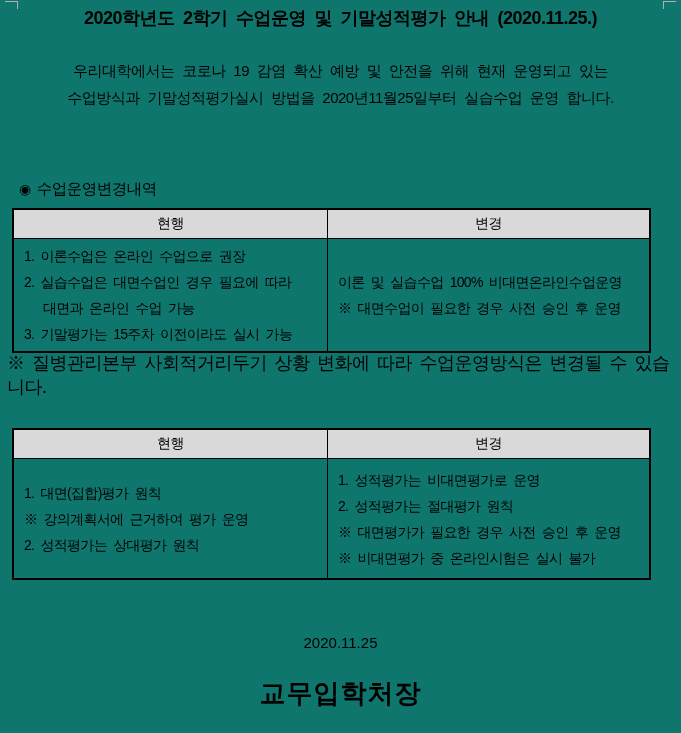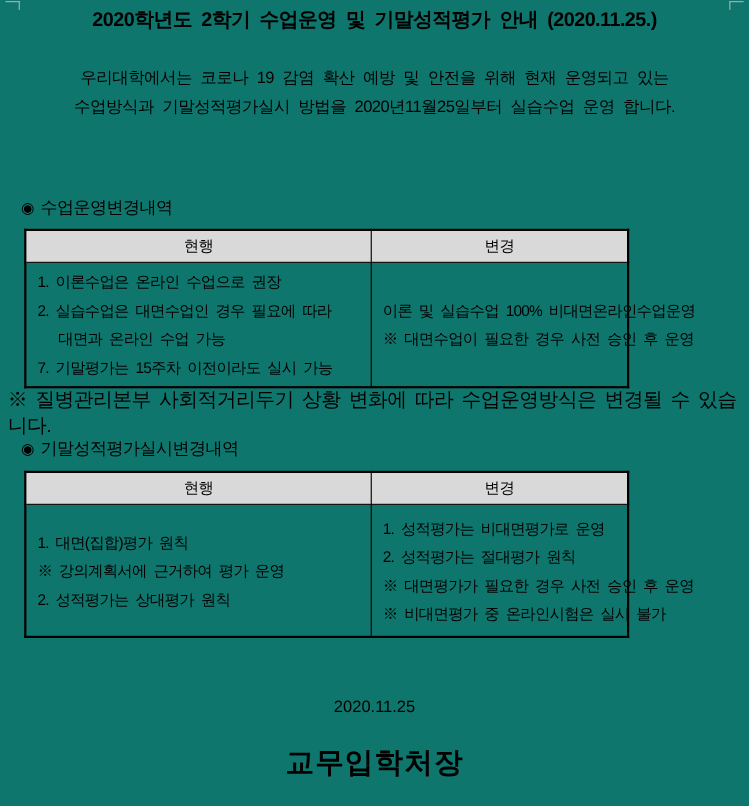--- a/index.html
+++ b/index.html
@@ -62,22 +62,22 @@
     letter-spacing: -0.5px;
   }
   .section-heading .bullet {
     margin-right: 6px;
     font-size: 14px;
   }
   .sh1 { top: 159px; margin-top: 20px; }
   .sh2 { top: 398px; }
   .tbl {
     position: absolute;
-    left: 22px;
-    width: 550px;
+    left: 12px;
+    width: 639px;
     border-collapse: collapse;
     table-layout: fixed;
     border: 2px solid var(--border-color, #000000);
   }
   .t1 { top: 208px; }
   .t2 { top: 428px; }
   .tbl th, .tbl td {
     border: 1px solid var(--border-color, #000000);
   }
   .tbl th {
@@ -155,35 +155,32 @@
         <th class="col-l">현행</th>
         <th>변경</th>
       </tr>
     </thead>
     <tbody>
       <tr>
         <td>
           <div class="cell-line">1. 이론수업은 온라인 수업으로 권장</div>
           <div class="cell-line">2. 실습수업은 대면수업인 경우 필요에 따라</div>
           <div class="cell-line indent">대면과 온라인 수업 가능</div>
-          <div class="cell-line">7. 기말평가는 15주차 이전이라도 실시 가능</div>
+          <div class="cell-line">3. 기말평가는 15주차 이전이라도 실시 가능</div>
         </td>
         <td>
           <div class="cell-line">이론 및 실습수업 100% 비대면온라인수업운영</div>
           <div class="cell-line">※ 대면수업이 필요한 경우 사전 승인 후 운영</div>
         </td>
       </tr>
     </tbody>
   </table>
 
   <div class="note">※ 질병관리본부 사회적거리두기 상황 변화에 따라 수업운영방식은 변경될 수 있습니다.</div>
 
-  <div class="section-heading sh2">
-    <span class="bullet">◉</span><span>기말성적평가실시변경내역</span>
-  </div>
 
   <table class="tbl t2">
     <thead>
       <tr>
         <th class="col-l">현행</th>
         <th>변경</th>
       </tr>
     </thead>
     <tbody>
       <tr>

